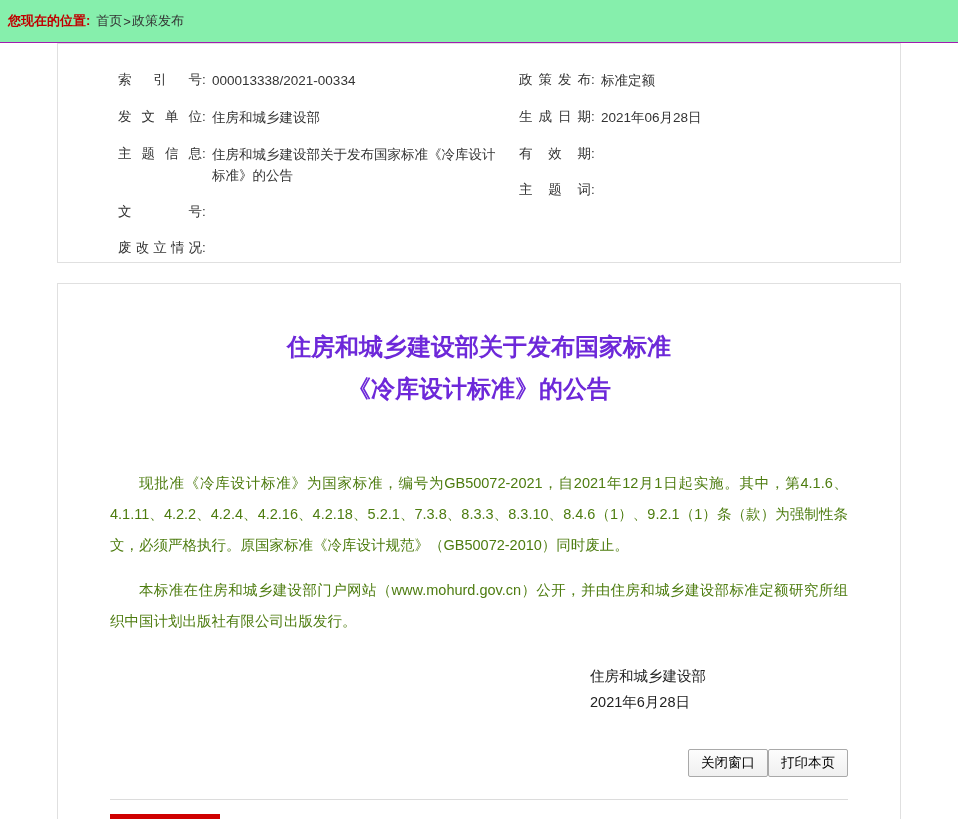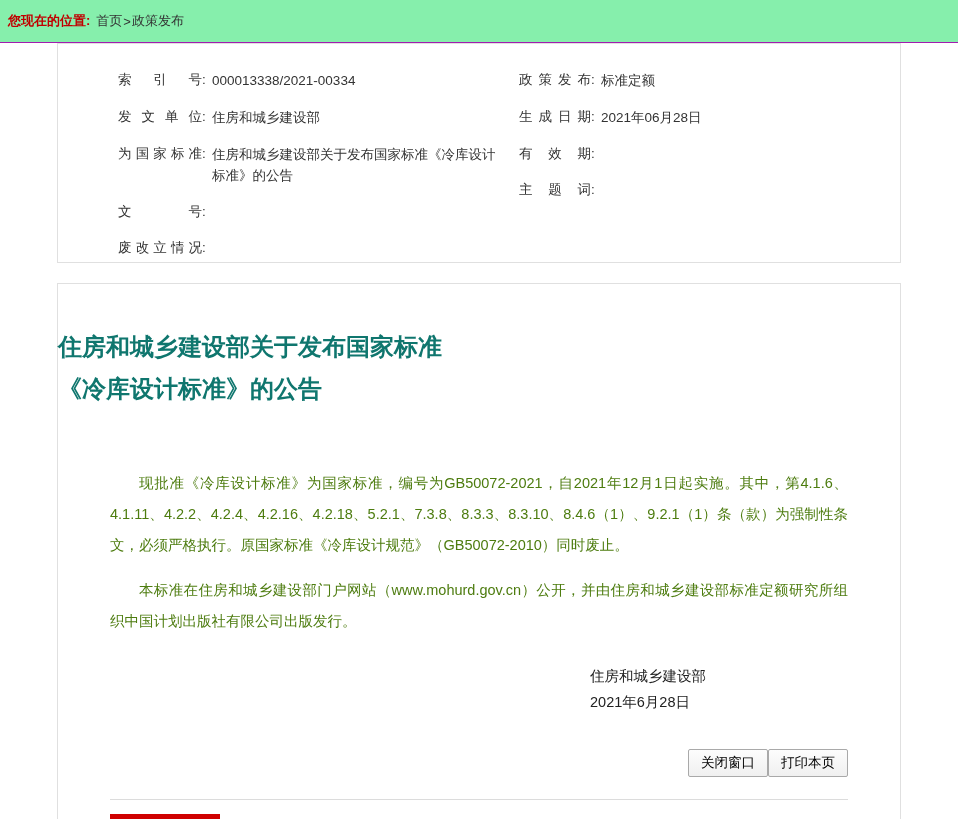--- a/index.html
+++ b/index.html
@@ -103,24 +103,25 @@
     position: absolute;
     left: 57px;
     top: 283px;
     width: 844px;
     min-height: 536px;
     border: 1px solid #e0e0e0;
     border-bottom: none;
     background: #fff;
   }
   .doc-title {
+    text-align: center;
     font-family: "DejaVu Sans", sans-serif;
     font-weight: bold;
     font-size: 24px;
-    color: #0f766e;
+    color: #6d28d9;
     line-height: 42px;
     padding-top: 42px;
   }
   .doc-title .line2 { display: block; }
 
   .doc-body {
     padding: 58px 52px 0 52px;
   }
   .doc-p {
     font-size: 14.5px;
@@ -196,21 +197,21 @@
         <span class="meta-val">000013338/2021-00334</span>
       </div>
 
       <div class="meta-row">
         <span class="meta-key">发文单位</span>
         <span class="meta-colon">:</span>
         <span class="meta-val">住房和城乡建设部</span>
       </div>
 
       <div class="meta-row">
-        <span class="meta-key">为国家标准</span>
+        <span class="meta-key">主题信息</span>
         <span class="meta-colon">:</span>
         <span class="meta-val wrap">住房和城乡建设部关于发布国家标准《冷库设计标准》的公告</span>
       </div>
 
       <div class="meta-row">
         <span class="meta-key">文号</span>
         <span class="meta-colon">:</span>
       </div>
 
       <div class="meta-row">

